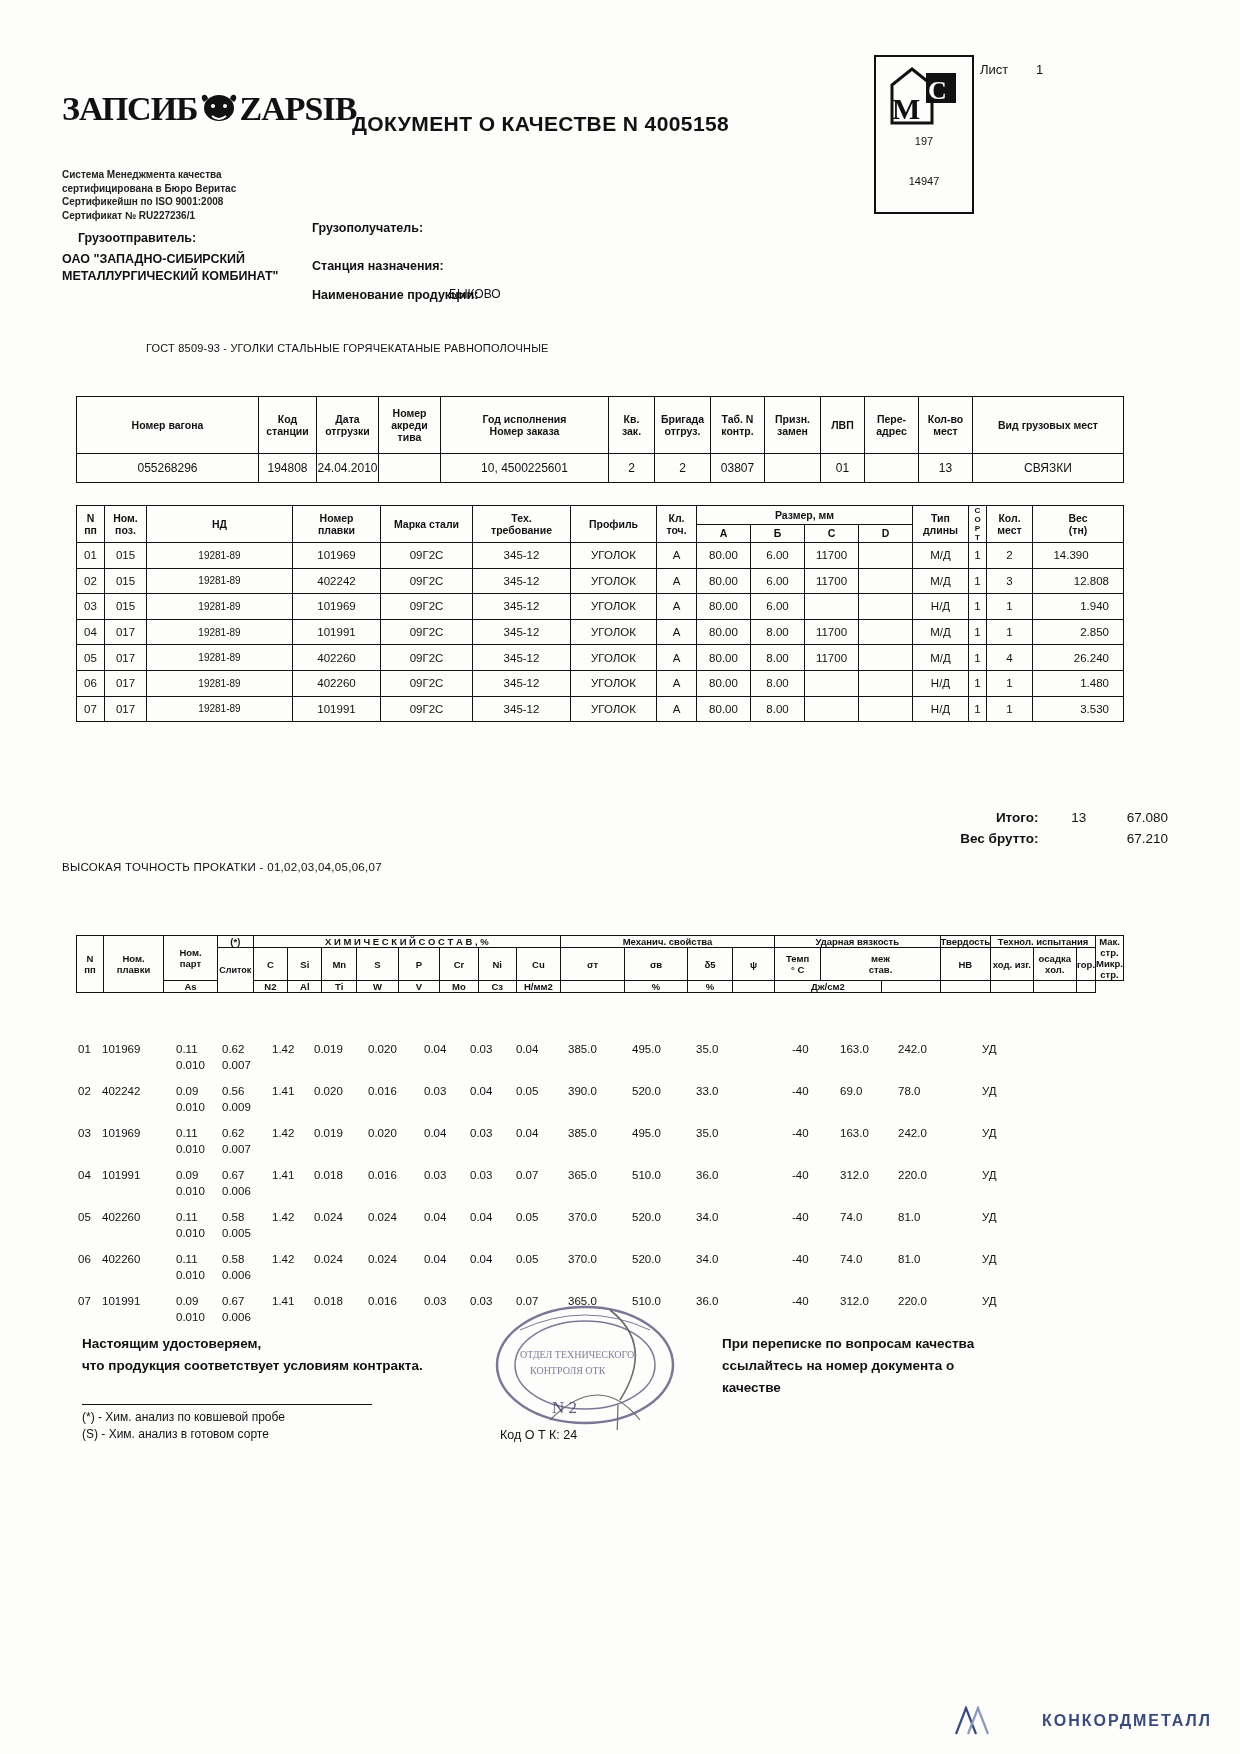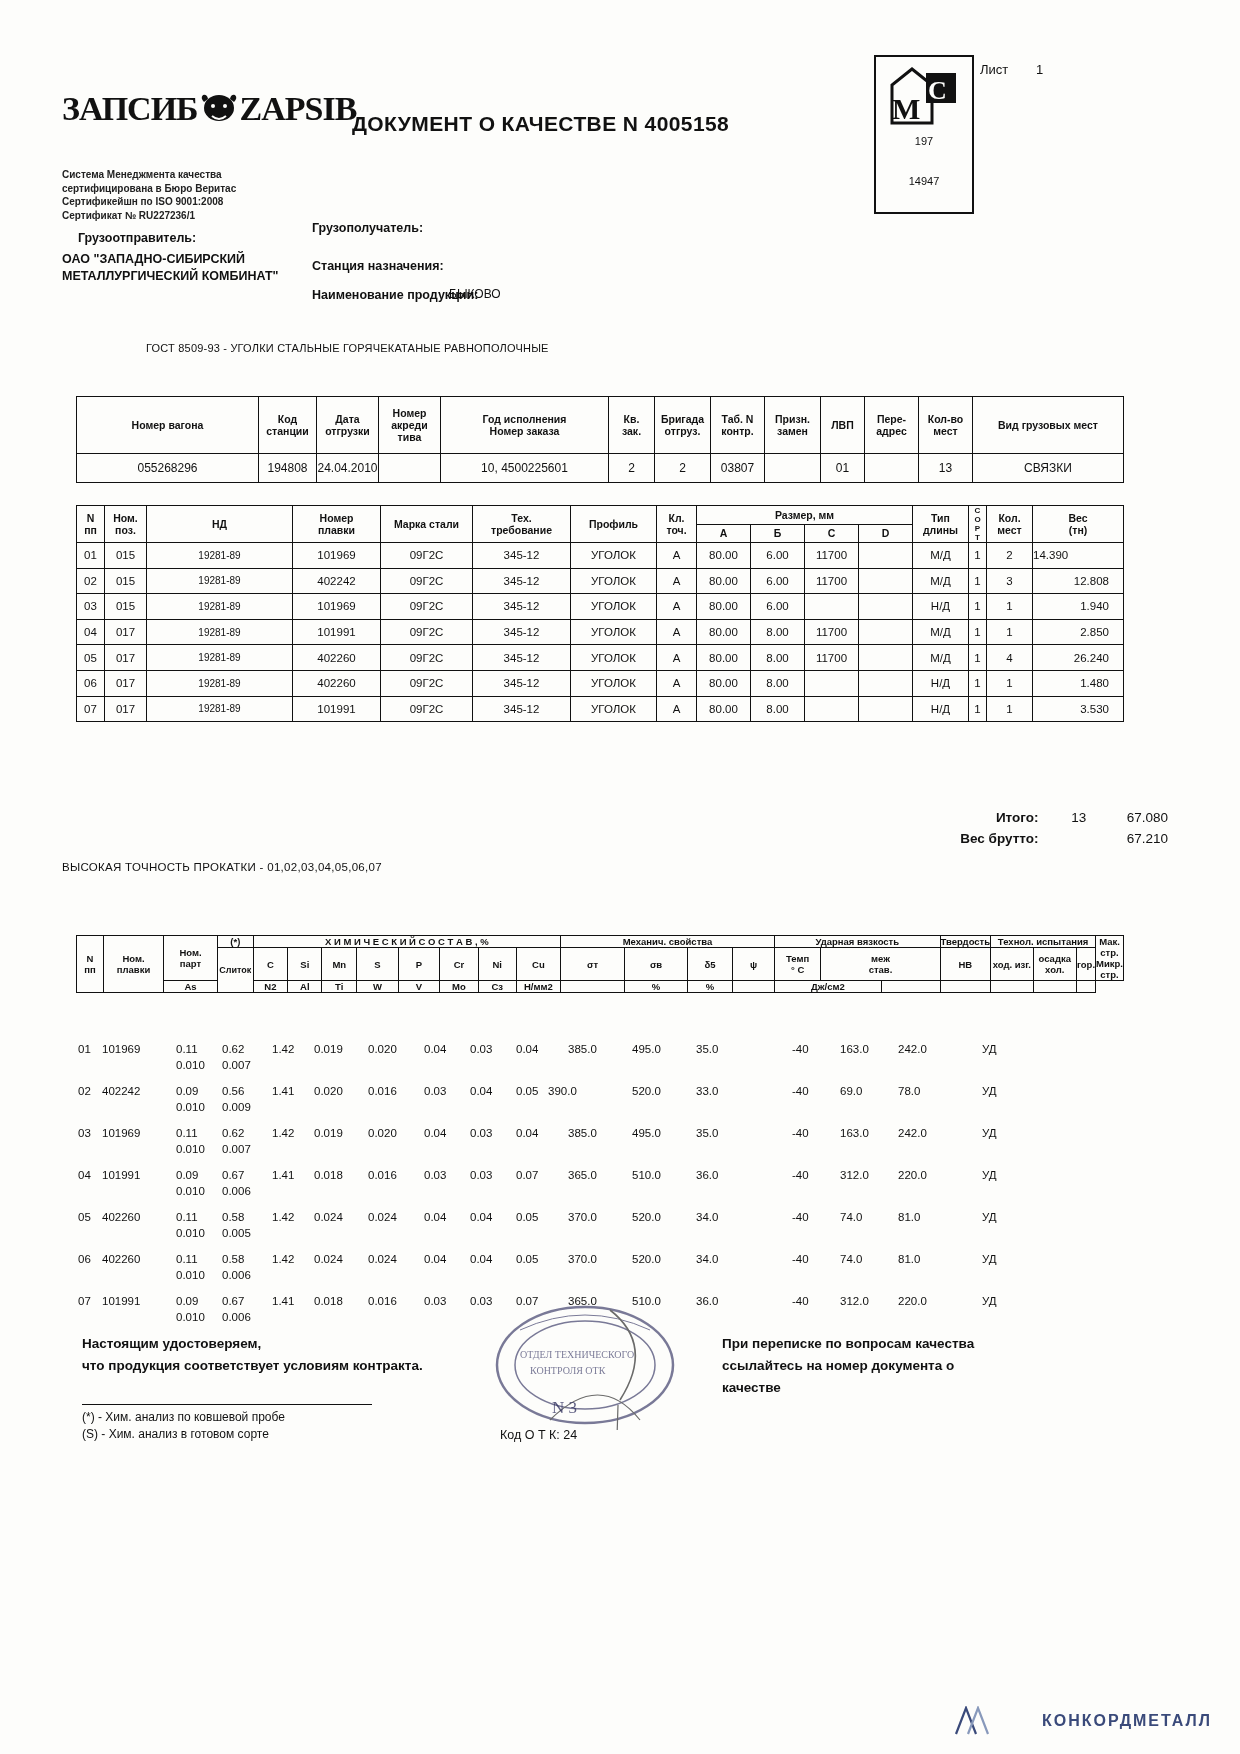--- a/index.html
+++ b/index.html
@@ -263,21 +263,21 @@
           <td>345-12</td>
           <td>УГОЛОК</td>
           <td>А</td>
           <td style="text-align: center;">80.00</td>
           <td style="text-align: center;">6.00</td>
           <td style="text-align: center;">11700</td>
           <td></td>
           <td>М/Д</td>
           <td>1</td>
           <td>2</td>
-          <td style="text-align: left; padding-right: 14px;">14.390</td>
+          <td style="text-align: center; padding-right: 14px;">14.390</td>
         </tr>
         <tr>
           <td>02</td>
           <td>015</td>
           <td class="nd">19281-89</td>
           <td>402242</td>
           <td>09Г2С</td>
           <td>345-12</td>
           <td>УГОЛОК</td>
           <td>А</td>
@@ -510,21 +510,21 @@
         <span style="left: 2px; top: 0px;">02</span>
         <span style="left: 26px; top: 0px;">402242</span>
         <span style="left: 100px; top: 0px;">0.09</span>
         <span style="left: 146px; top: 0px;">0.56</span>
         <span style="left: 196px; top: 0px;">1.41</span>
         <span style="left: 238px; top: 0px;">0.020</span>
         <span style="left: 292px; top: 0px;">0.016</span>
         <span style="left: 348px; top: 0px;">0.03</span>
         <span style="left: 394px; top: 0px;">0.04</span>
         <span style="left: 440px; top: 0px;">0.05</span>
-        <span style="left: 472px; top: 0px;">390.0</span>
+        <span style="left: 492px; top: 0px;">390.0</span>
         <span style="left: 556px; top: 0px;">520.0</span>
         <span style="left: 620px; top: 0px;">33.0</span>
         <span style="left: 672px; top: 0px;"></span>
         <span style="left: 716px; top: 0px;">-40</span>
         <span style="left: 764px; top: 0px;">69.0</span>
         <span style="left: 822px; top: 0px;">78.0</span>
         <span style="left: 880px; top: 0px;"></span>
         <span style="left: 906px; top: 0px;">УД</span>
         <span style="left: 100px; top: 16px;">0.010</span>
         <span style="left: 146px; top: 16px;">0.009</span>
@@ -661,21 +661,21 @@
       <ellipse cx="95" cy="65" rx="88" ry="58" fill="none" stroke="#2a2a5a" stroke-width="2.5"></ellipse>
       <ellipse cx="95" cy="65" rx="70" ry="44" fill="none" stroke="#2a2a5a" stroke-width="1.5"></ellipse>
       <path d="M30 30 Q95 0 160 30" fill="none" stroke="#2a2a5a" stroke-width="1"></path>
       <text x="30" y="58" font-family="Liberation Serif, serif" font-size="10" fill="#2a2a5a">ОТДЕЛ ТЕХНИЧЕСКОГО</text>
       <text x="40" y="74" font-family="Liberation Serif, serif" font-size="10" fill="#2a2a5a">КОНТРОЛЯ  ОТК</text>
       <path d="M120 10 Q165 45 130 100" fill="none" stroke="#111" stroke-width="1.6"></path>
       <path d="M60 120 Q110 70 150 120" fill="none" stroke="#111" stroke-width="1.2"></path>
       <path d="M128 105 L126 170" fill="none" stroke="#111" stroke-width="1.2"></path>
     </svg>
   </div>
-  <div class="seal-text">N 3</div>
+  <div class="seal-text">N 2</div>
 
   <div class="konkord">
     <span class="k-mark">
       <svg width="36" height="30" viewBox="0 0 36 30">
           <path d="M2 28 L12 2 L22 28" fill="none" stroke="#3a4a7a" stroke-width="2.2"></path>
           <path d="M14 28 L24 2 L34 28" fill="none" stroke="#8899bb" stroke-width="2.2"></path>
         </svg>
     </span>
     <span class="k-text">КОНКОРДМЕТАЛЛ</span>
   </div>

